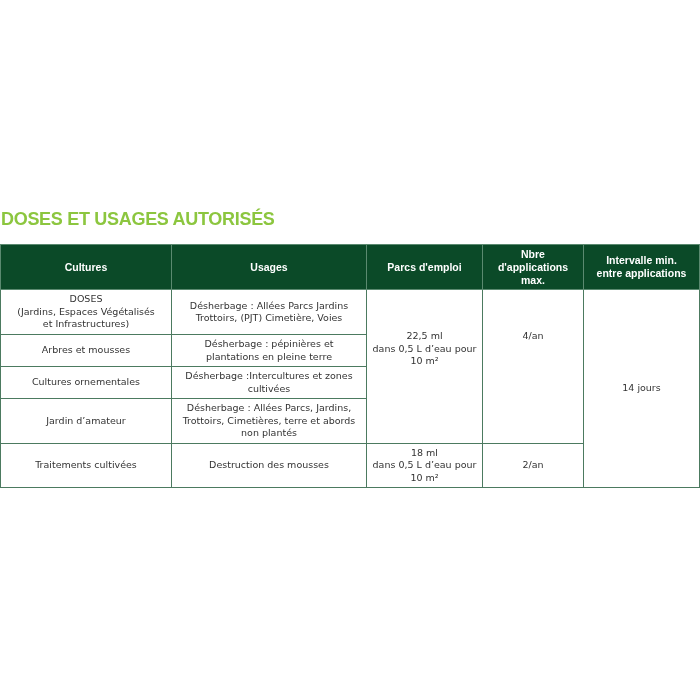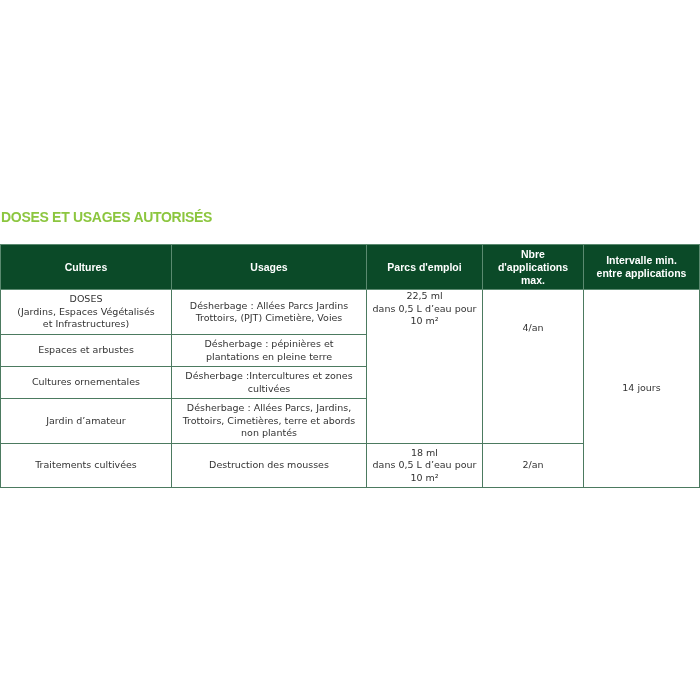--- a/index.html
+++ b/index.html
@@ -3,21 +3,21 @@
 <meta charset="utf-8">
 <style>
   html, body { margin: 0; padding: 0; }
   body {
     width: 700px; height: 700px; background: #ffffff; position: relative; overflow: hidden;
     font-family: "DejaVu Sans", "Liberation Sans", sans-serif;
   }
   .title {
     position: absolute; left: 1px; top: 209px;
     font-family: "Liberation Sans", sans-serif;
-    font-weight: bold; font-size: 14px; color: #8cc63f; letter-spacing: -0.3px;
+    font-weight: bold; font-size: 18px; color: #8cc63f; letter-spacing: -0.3px;
   }
   table.doses {
     position: absolute; left: 0; top: 244px; width: 699px;
     border-collapse: collapse; table-layout: fixed;
   }
   table.doses th, table.doses td {
     border: 1px solid #4c7a60; text-align: center; vertical-align: middle;
     padding: 0 4px; color: #333333;
   }
   table.doses th {
@@ -70,35 +70,35 @@
     <tr style="height:45px">
       <td>
           <span class="cell-text">DOSES
 (Jardins, Espaces Végétalisés
 et Infrastructures)</span>
         </td>
       <td>
           <span class="cell-text">Désherbage : Allées Parcs Jardins
 Trottoirs, (PJT) Cimetière, Voies</span>
         </td>
-      <td rowspan="4" style="vertical-align:top;">
+      <td rowspan="4" style="vertical-align:top;padding-top:40px">
           <span class="cell-text">22,5 ml
 dans 0,5 L d’eau pour
 10 m²</span>
         </td>
-      <td rowspan="4" style="vertical-align:top;padding-top:32px">
+      <td rowspan="4" style="vertical-align:top;padding-top:40px">
           <span class="cell-text">4/an</span>
         </td>
       <td rowspan="5">
           <span class="cell-text">14 jours</span>
         </td>
     </tr>
     <tr style="height:32px">
       <td>
-          <span class="cell-text">Espaces et arbustes</span>
+          <span class="cell-text">Arbres et mousses</span>
         </td>
       <td>
           <span class="cell-text">Désherbage : pépinières et
 plantations en pleine terre</span>
         </td>
     </tr>
     <tr style="height:32px">
       <td>
           <span class="cell-text">Cultures ornementales</span>
         </td>

